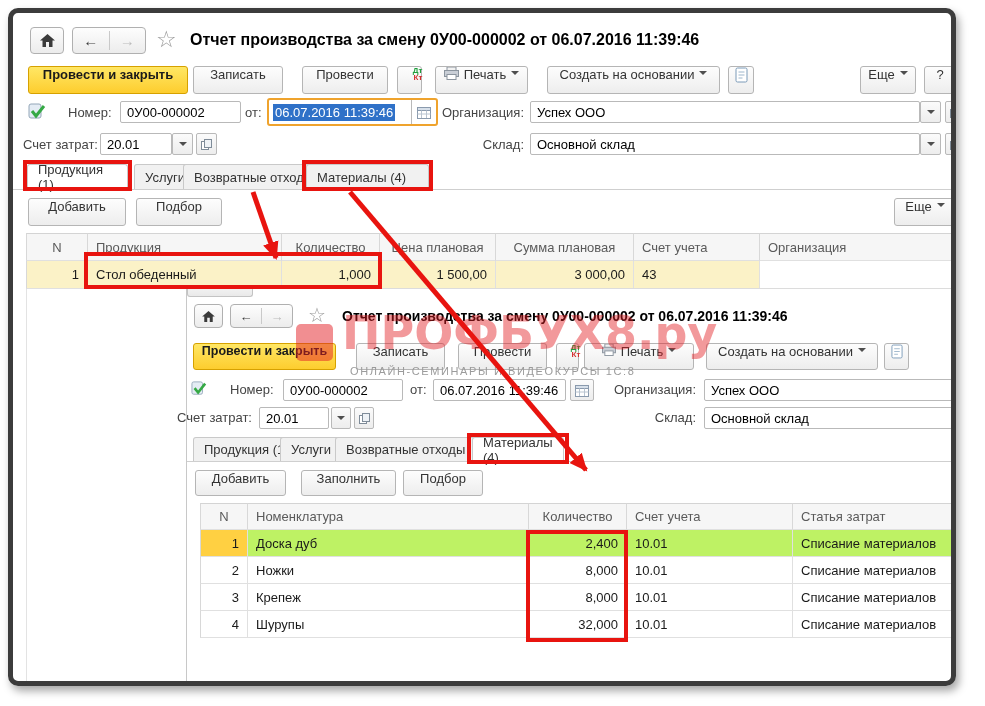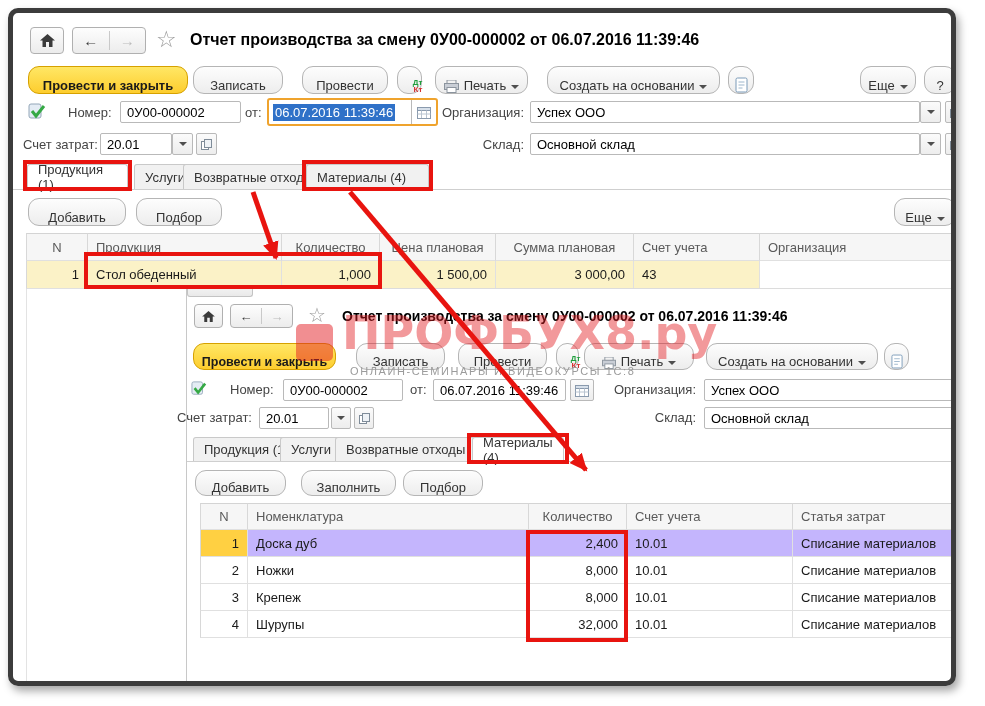--- a/index.html
+++ b/index.html
@@ -5,22 +5,22 @@
   html,body{margin:0;padding:0;background:#fff;}
   body{width:985px;height:706px;position:relative;overflow:hidden;
        font-family:"Liberation Sans","DejaVu Sans",sans-serif;font-size:13px;color:#1a1a1a;}
   .a{position:absolute;box-sizing:border-box;}
   
   .frame{left:8px;top:8px;width:948px;height:678px;border:5px solid #3c3c3c;border-radius:10px;
          box-shadow:3px 5px 9px rgba(0,0,0,.35);z-index:50;pointer-events:none;}
   .clip{left:13px;top:13px;width:940px;height:673px;overflow:hidden;z-index:1;background:#fff;}
   .page{position:absolute;left:-13px;top:-13px;width:985px;height:706px;}
   
-  .btn{display:flex;align-items:flex-end;justify-content:center;gap:5px;background:linear-gradient(#fdfdfd,#ededed);
-       border:1px solid #b5b5b5;border-radius:11px;color:#333;font-size:13px;}
+  .btn{display:flex;align-items:flex-start;justify-content:center;gap:5px;background:linear-gradient(#fdfdfd,#ededed);
+       border:1px solid #b5b5b5;border-radius:3px;color:#333;font-size:13px;}
   .btn-yellow{background:linear-gradient(#ffe765,#fdcd2e);border:1px solid #d6a100;font-weight:bold;color:#1a1a1a;}
   .navbtn{display:flex;align-items:center;justify-content:center;background:linear-gradient(#fdfdfd,#ececec);
           border:1px solid #b0b0b0;border-radius:4px;}
   .navgrp{display:flex;background:linear-gradient(#fdfdfd,#ececec);border:1px solid #b0b0b0;border-radius:4px;}
   .navgrp>div{flex:1;display:flex;align-items:center;justify-content:center;}
   .navgrp .sep{flex:0 0 1px;background:#c9c9c9;margin:3px 0;}
   .arrow-b{color:#3b3b3b;font-weight:bold;font-size:15px;}
   .arrow-f{color:#bcbcbc;font-weight:bold;font-size:15px;}
   .star{color:#9c9c9c;}
   .caret{width:0;height:0;border:4px solid transparent;border-top-color:#4f4f4f;margin-top:4px;}
@@ -42,21 +42,21 @@
   
   .tbl .tr{display:grid;height:28px;}
   .tbl.inner .tr{height:27px;}
   .tbl .td{display:flex;align-items:center;padding:0 8px;border-right:1px solid #e0e0e0;border-bottom:1px solid #e0e0e0;
            font-size:13px;color:#1a1a1a;overflow:hidden;white-space:nowrap;box-sizing:border-box;}
   .tbl .td:first-child{border-left:1px solid #d8d8d8;}
   .tbl .head .td{background:#f6f6f6;color:#5a5a5a;border-top:1px solid #d4d4d4;border-right:1px solid #d8d8d8;}
   .num{justify-content:flex-end;}
   .ctr{justify-content:center;}
   .rowy .td{background:#fbf2c7;}
-  .rowy2 .td{background:#c4b5fd;}
+  .rowy2 .td{background:#bef264;}
   .rowy2 .td.ncur{background:#ffd042;}
   
   .redbox{border:4px solid #e8140f;z-index:38;pointer-events:none;}
   
   .wm{z-index:34;pointer-events:none;}
   .wm-logo{position:absolute;left:2px;top:8px;width:37px;height:37px;background:#e31e24;opacity:.5;border-radius:5px;}
   .wm-brand{position:absolute;left:48px;top:-10px;font-size:46px;font-weight:bold;color:#e31e24;opacity:.45;
             font-family:"DejaVu Sans",sans-serif;white-space:nowrap;}
   .wm-sub{position:absolute;left:56px;top:49px;font-size:11px;color:#9b9b9b;letter-spacing:1.6px;white-space:nowrap;}
   .dtkt{display:flex;flex-direction:column;align-items:center;line-height:7px;font-size:8px;font-weight:bold;}

